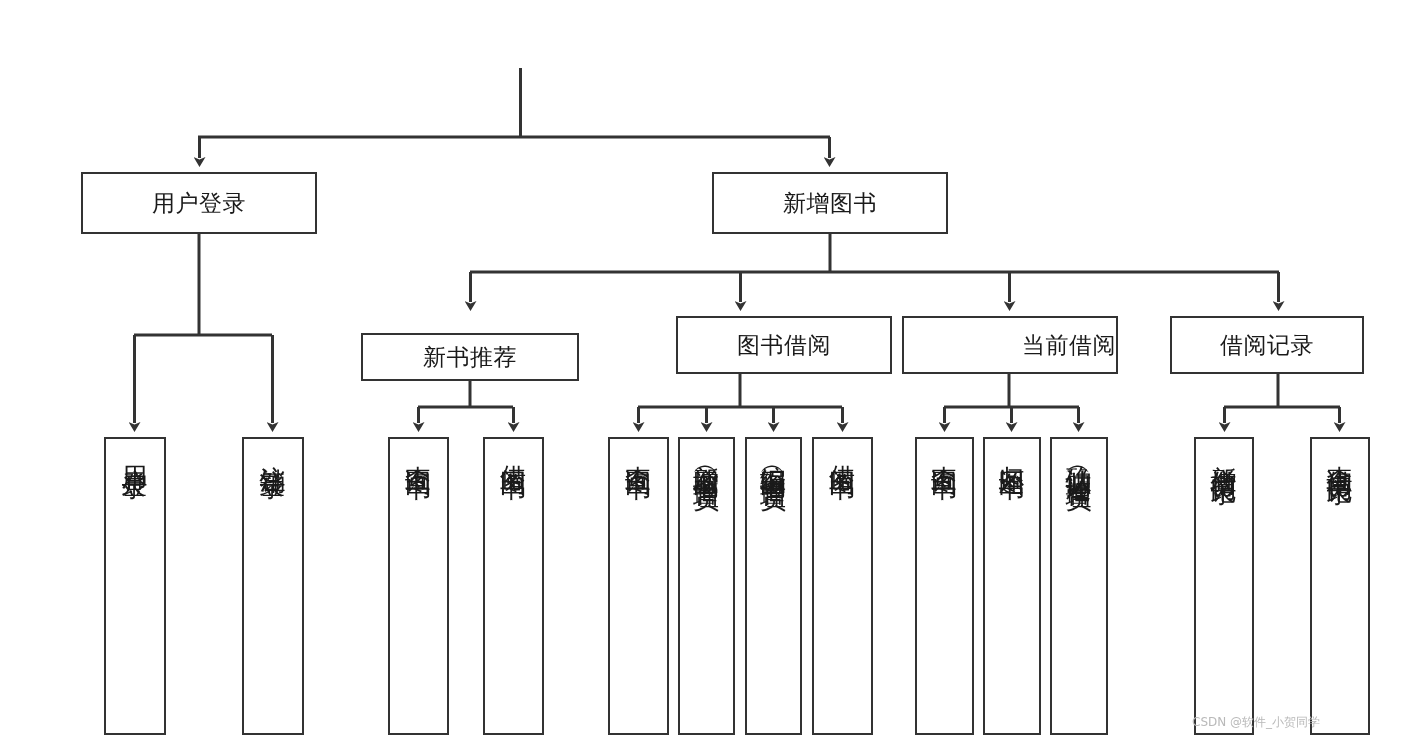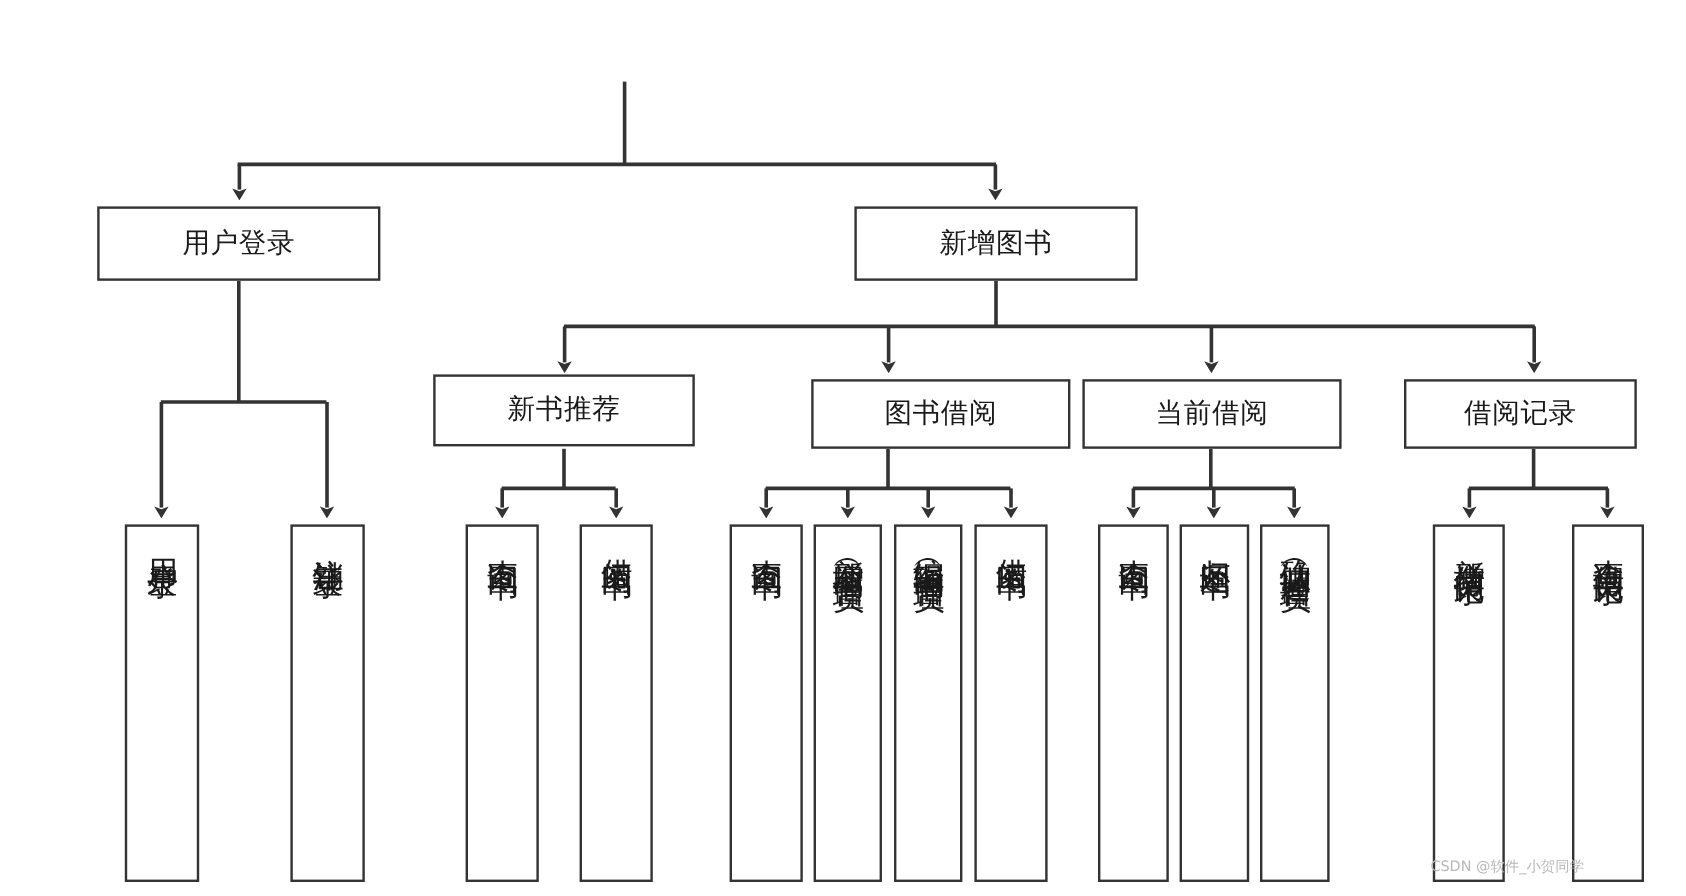--- a/index.html
+++ b/index.html
@@ -129,27 +129,27 @@
   <div id="level2-layer">
       <div class="node horizontal" style="left: 81px; top: 172px; width: 236px; height: 62px;">
         <span class="label">用户登录</span>
       </div>
       <div class="node horizontal" style="left: 712px; top: 172px; width: 236px; height: 62px;">
         <span class="label">新增图书</span>
       </div>
     </div>
 
   <div id="level3-layer">
-      <div class="node horizontal" style="left: 361px; top: 312px; width: 218px; height: 60px; font-family: Liberation Mono, monospace;">
+      <div class="node horizontal" style="left: 361px; top: 333px; width: 218px; height: 48px;">
         <span class="label">新书推荐</span>
       </div>
       <div class="node horizontal" style="left: 632px; top: 316px; width: 216px; height: 58px; margin-left: 44px;">
         <span class="label">图书借阅</span>
       </div>
-      <div class="node horizontal" style="left: 902px; top: 316px; width: 216px; height: 58px;">
+      <div class="node horizontal" style="left: 902px; top: 316px; width: 216px; height: 58px; justify-content: flex-end;">
         <span class="label">当前借阅</span>
       </div>
       <div class="node horizontal" style="left: 1170px; top: 316px; width: 194px; height: 58px;">
         <span class="label">借阅记录</span>
       </div>
     </div>
 
   <div id="leaves-layer">
       <div class="node vertical" style="left: 104px; top: 437px; width: 62px; height: 298px;">
         <span class="label">用户登录</span>

